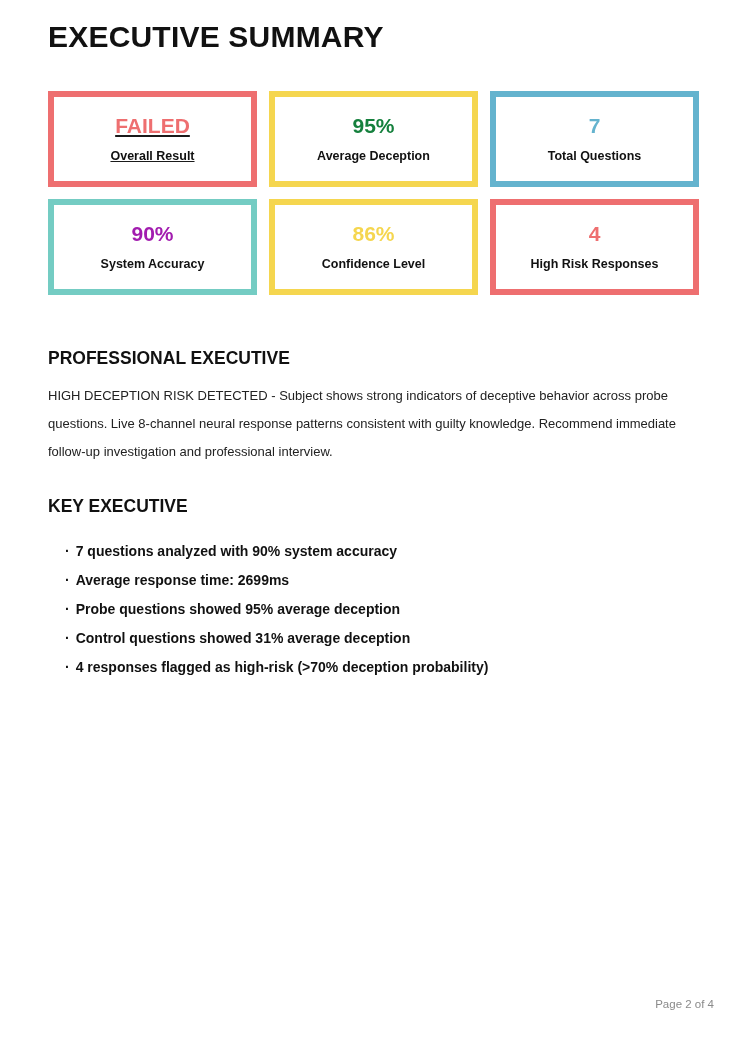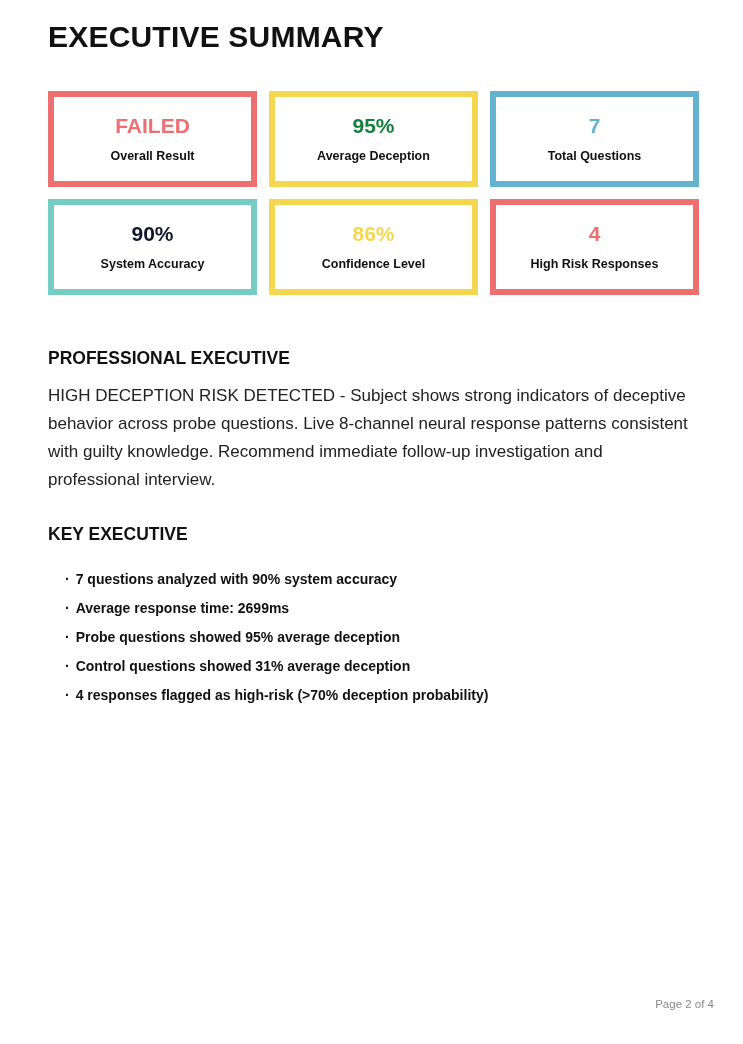--- a/index.html
+++ b/index.html
@@ -57,21 +57,21 @@
     margin: 0;
     font-size: 17.5px;
     font-weight: bold;
     color: #111111;
     line-height: 1.1;
   }
   .assessment-heading { margin-top: 54px; }
   .assessment-body {
     margin: 14px 0 0;
     width: 648px;
-    font-size: 17px;
+    font-size: 13px;
     font-weight: normal;
     line-height: 28px;
     color: #222222;
   }
   .findings-heading { margin-top: 31px; }
   .findings-list {
     list-style: none;
     margin: 21px 0 0;
     padding: 0 0 0 17px;
   }
@@ -95,34 +95,34 @@
   }
 </style>
 </head>
 <body>
 
 <div class="page">
 
   <h1 class="page-title">EXECUTIVE SUMMARY</h1>
 
   <div class="cards-grid">
-    <div class="card" style="border-color: rgb(238, 111, 112);">
+    <div class="card" style="border-color: rgb(238, 111, 112); text-decoration: underline;">
       <div class="card-value" style="color: rgb(238, 111, 112);">FAILED</div>
       <div class="card-label">Overall Result</div>
     </div>
     <div class="card" style="border-color: rgb(245, 214, 79);">
       <div class="card-value" style="color: #15803d;">95%</div>
       <div class="card-label">Average Deception</div>
     </div>
     <div class="card" style="border-color: rgb(100, 179, 206);">
       <div class="card-value" style="color: rgb(100, 179, 206);">7</div>
       <div class="card-label">Total Questions</div>
     </div>
     <div class="card" style="border-color: rgb(116, 204, 195);">
-      <div class="card-value" style="color: #0f172a;">90%</div>
+      <div class="card-value" style="color: #a21caf;">90%</div>
       <div class="card-label">System Accuracy</div>
     </div>
     <div class="card" style="border-color: rgb(245, 214, 79);">
       <div class="card-value" style="color: rgb(245, 214, 79);">86%</div>
       <div class="card-label">Confidence Level</div>
     </div>
     <div class="card" style="border-color: rgb(238, 111, 112);">
       <div class="card-value" style="color: rgb(238, 111, 112);">4</div>
       <div class="card-label">High Risk Responses</div>
     </div>

